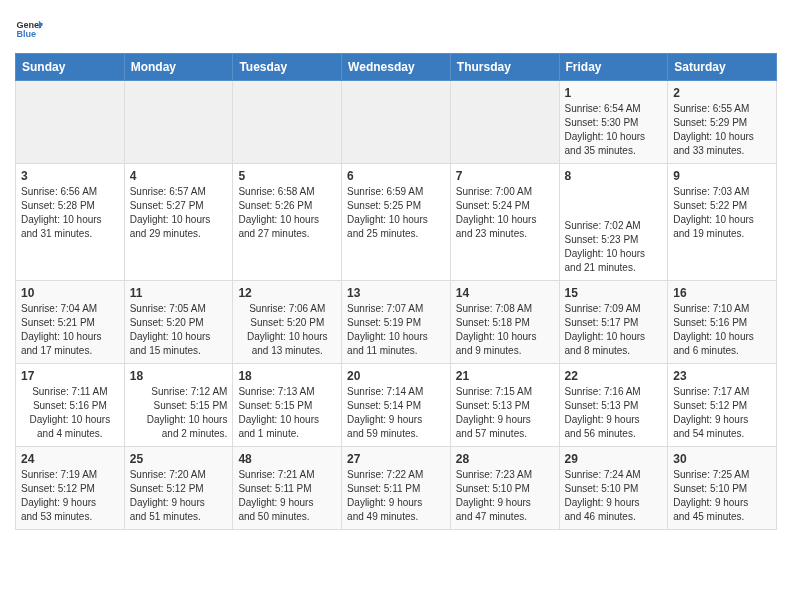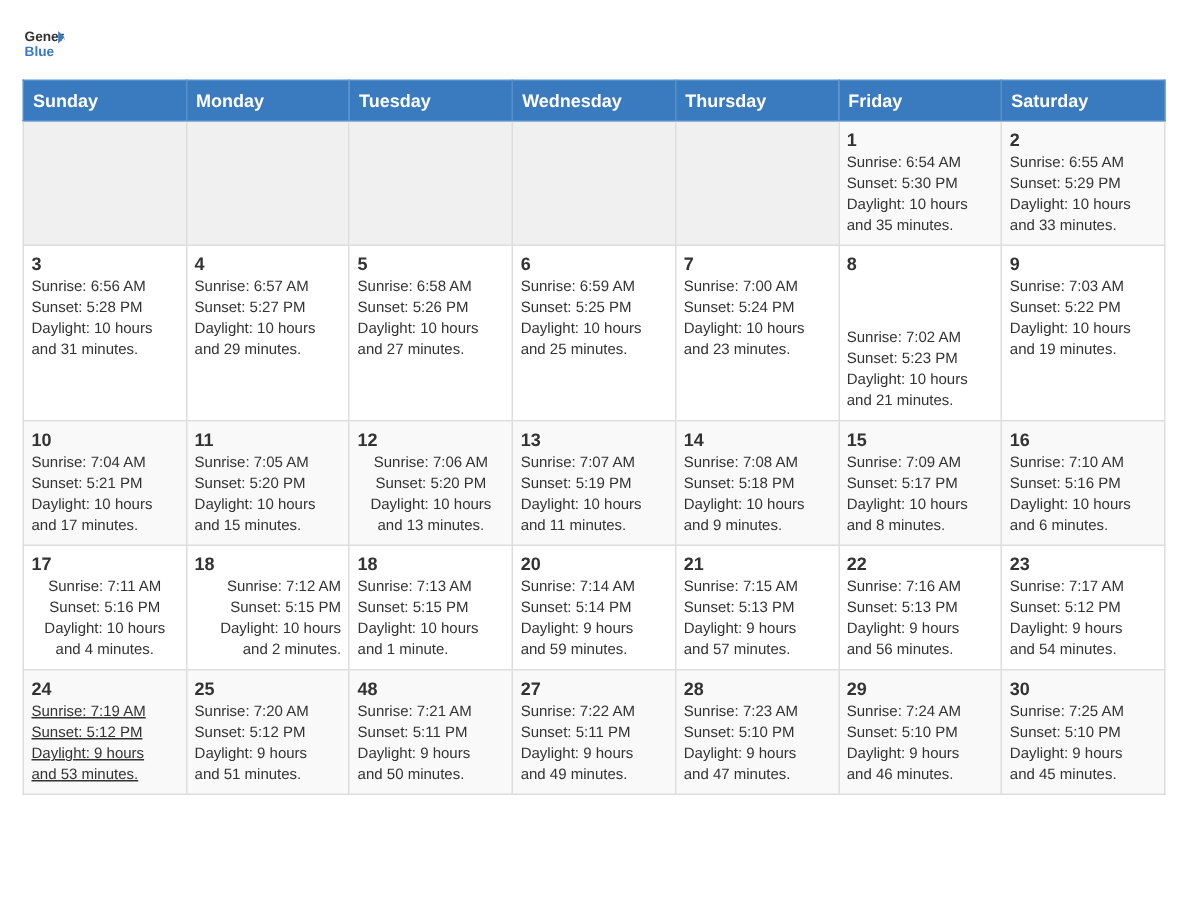--- a/index.html
+++ b/index.html
@@ -282,21 +282,21 @@
           <span class="day-number">23</span>
           <div class="day-info" style="white-space: pre-line;">Sunrise: 7:17 AM
 Sunset: 5:12 PM
 Daylight: 9 hours
 and 54 minutes.</div>
         </td>
       </tr>
       <tr>
         <td>
           <span class="day-number">24</span>
-          <div class="day-info" style="white-space: pre-line; text-decoration: underline;">Sunrise: 7:19 AM
+          <div class="day-info" style="white-space: pre-line;">Sunrise: 7:19 AM
 Sunset: 5:12 PM
 Daylight: 9 hours
 and 53 minutes.</div>
         </td>
         <td>
           <span class="day-number">25</span>
           <div class="day-info" style="white-space: pre-line;">Sunrise: 7:20 AM
 Sunset: 5:12 PM
 Daylight: 9 hours
 and 51 minutes.</div>

